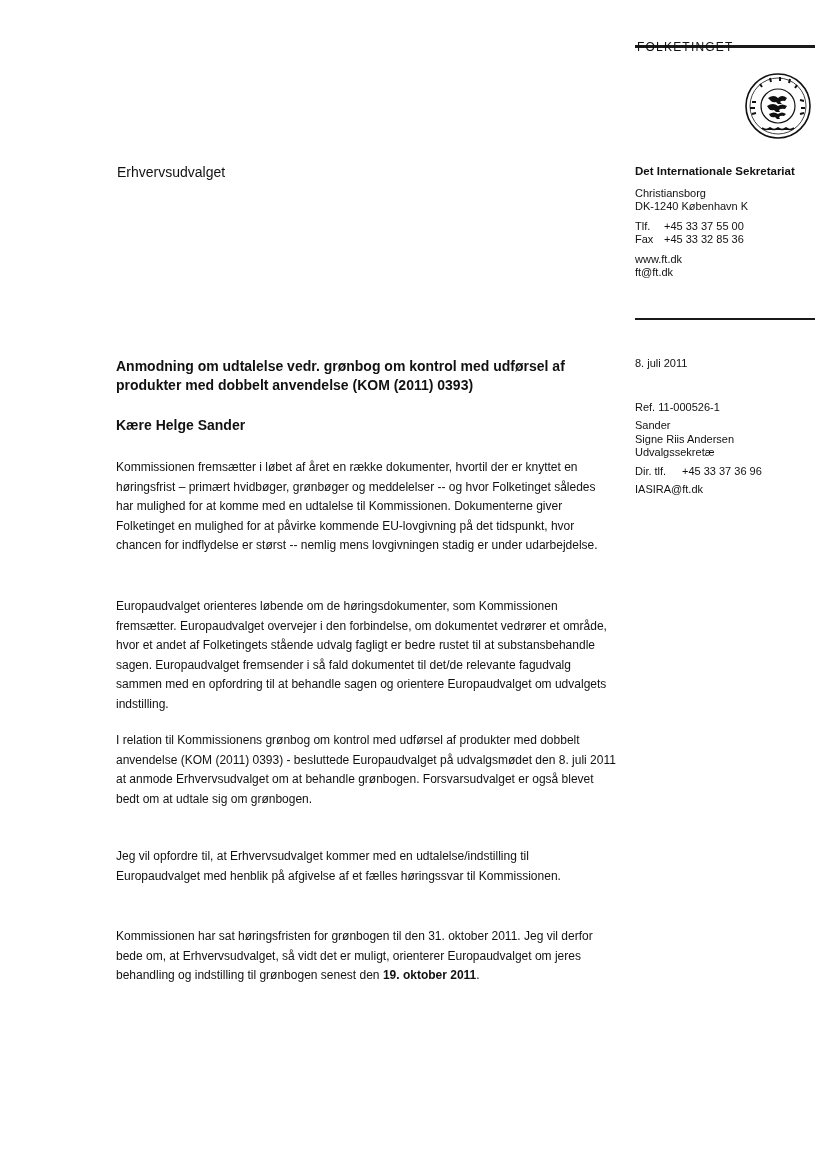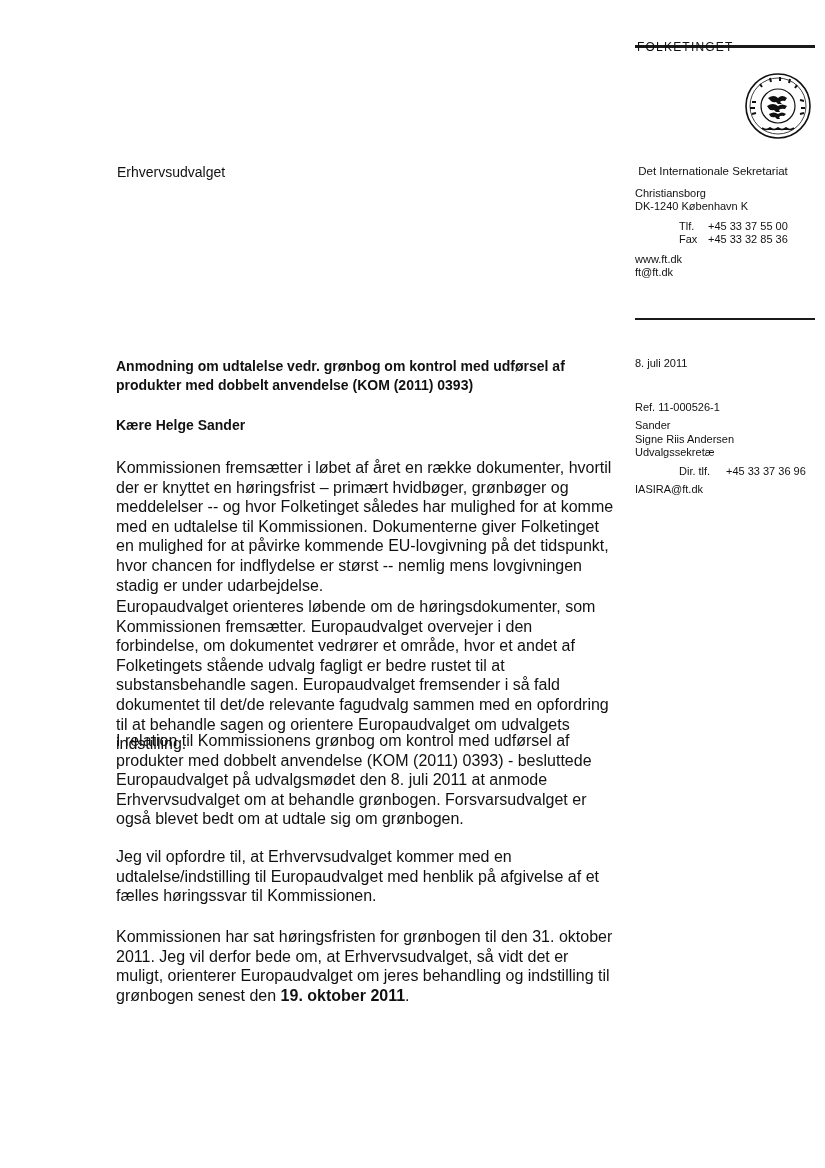--- a/index.html
+++ b/index.html
@@ -4,27 +4,27 @@
   <style>
     html, body { margin: 0; padding: 0; background: #ffffff; }
     body { width: 825px; height: 1168px; position: relative; overflow: hidden;
            font-family: "Liberation Sans", sans-serif; color: #111; }
     .abs { position: absolute; }
     .rule { position: absolute; left: 635px; width: 180px; background: #1a1a1a; }
     .org-name { left: 637px; top: 40px; font-size: 12px; letter-spacing: 1.2px; }
     .seal { left: 740px; top: 72px; width: 76px; height: 68px; }
     .recipient { left: 117px; top: 164px; font-size: 14px; text-align: right; }
     .sidebar { left: 635px; font-size: 11px; line-height: 13.5px; }
-    .sidebar .bold { font-weight: normal; font-size: 11.5px; text-align: right; }
+    .sidebar .bold { font-weight: bold; font-size: 11.5px; text-align: right; }
     .subject { left: 116px; top: 357px; width: 500px; font-size: 14px; font-weight: bold; line-height: 19px; }
     .salutation { left: 116px; top: 417px; font-size: 14px; font-weight: bold; }
-    .para { left: 116px; width: 500px; font-size: 16px; line-height: 19.6px; }
+    .para { left: 116px; width: 500px; font-size: 12px; line-height: 19.6px; }
     .para .strong { font-weight: bold; }
     .page-num { left: 836px; top: 1123px; font-size: 11px; font-weight: bold; }
-    .row { display: flex; margin-left: 44px; }
+    .row { display: flex; }
     .row .lbl { width: 29px; display: inline-block; }
     .row .lbl-wide { width: 47px; display: inline-block; }
   </style>
 </head>
 <body>
 
 <div class="rule" style="top:45px;height:3px;"></div>
 <div class="abs org-name">FOLKETINGET</div>
 
 <div class="abs seal">

